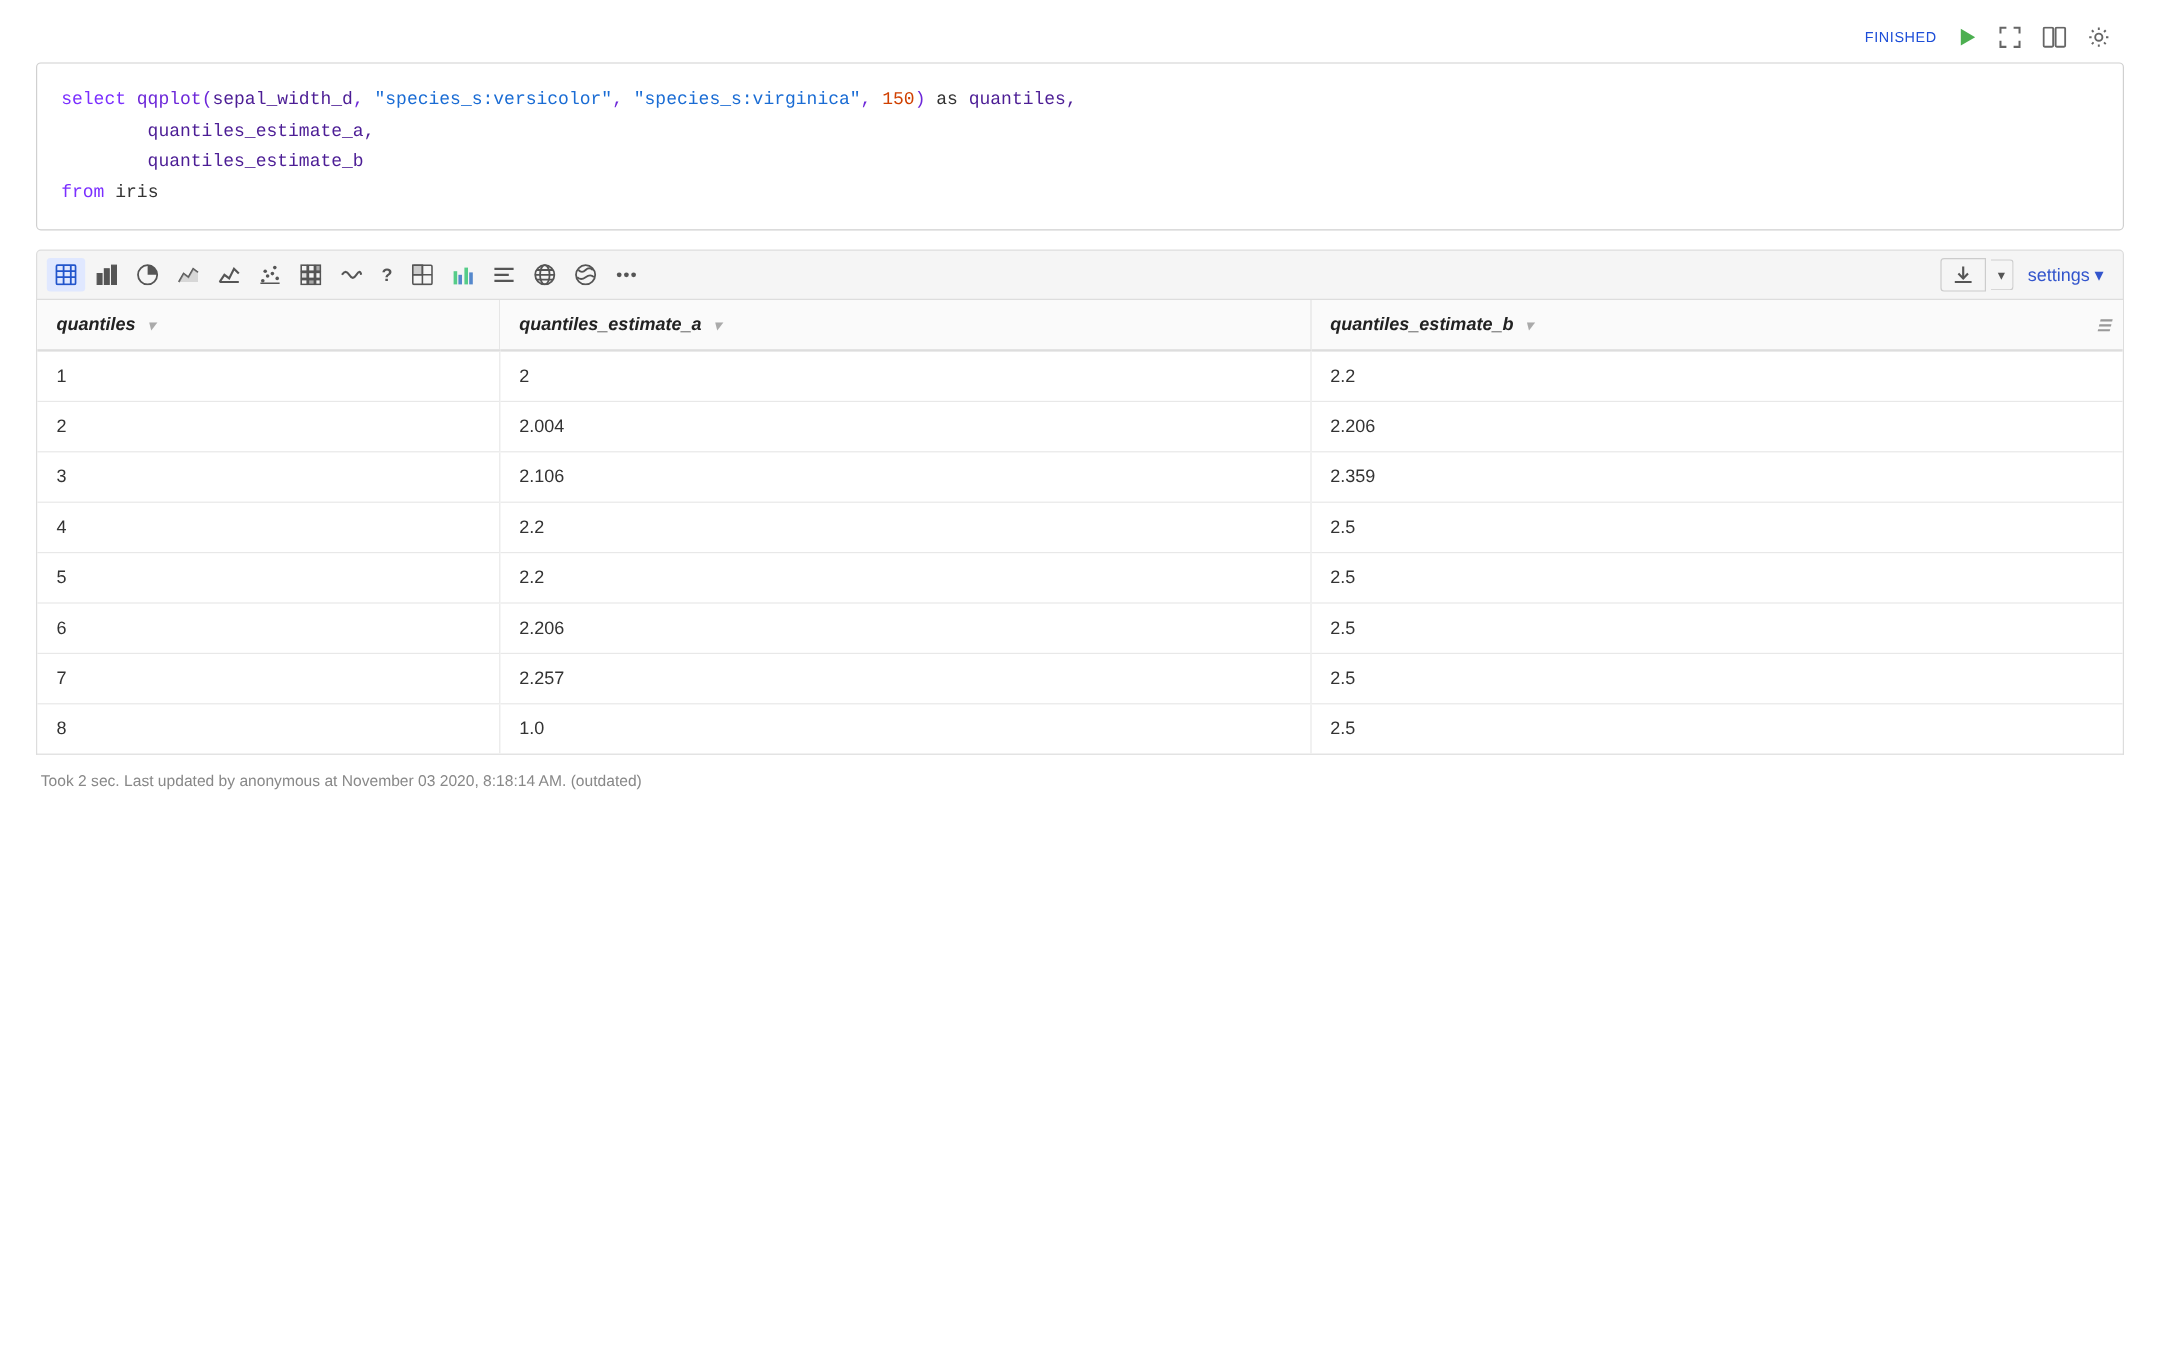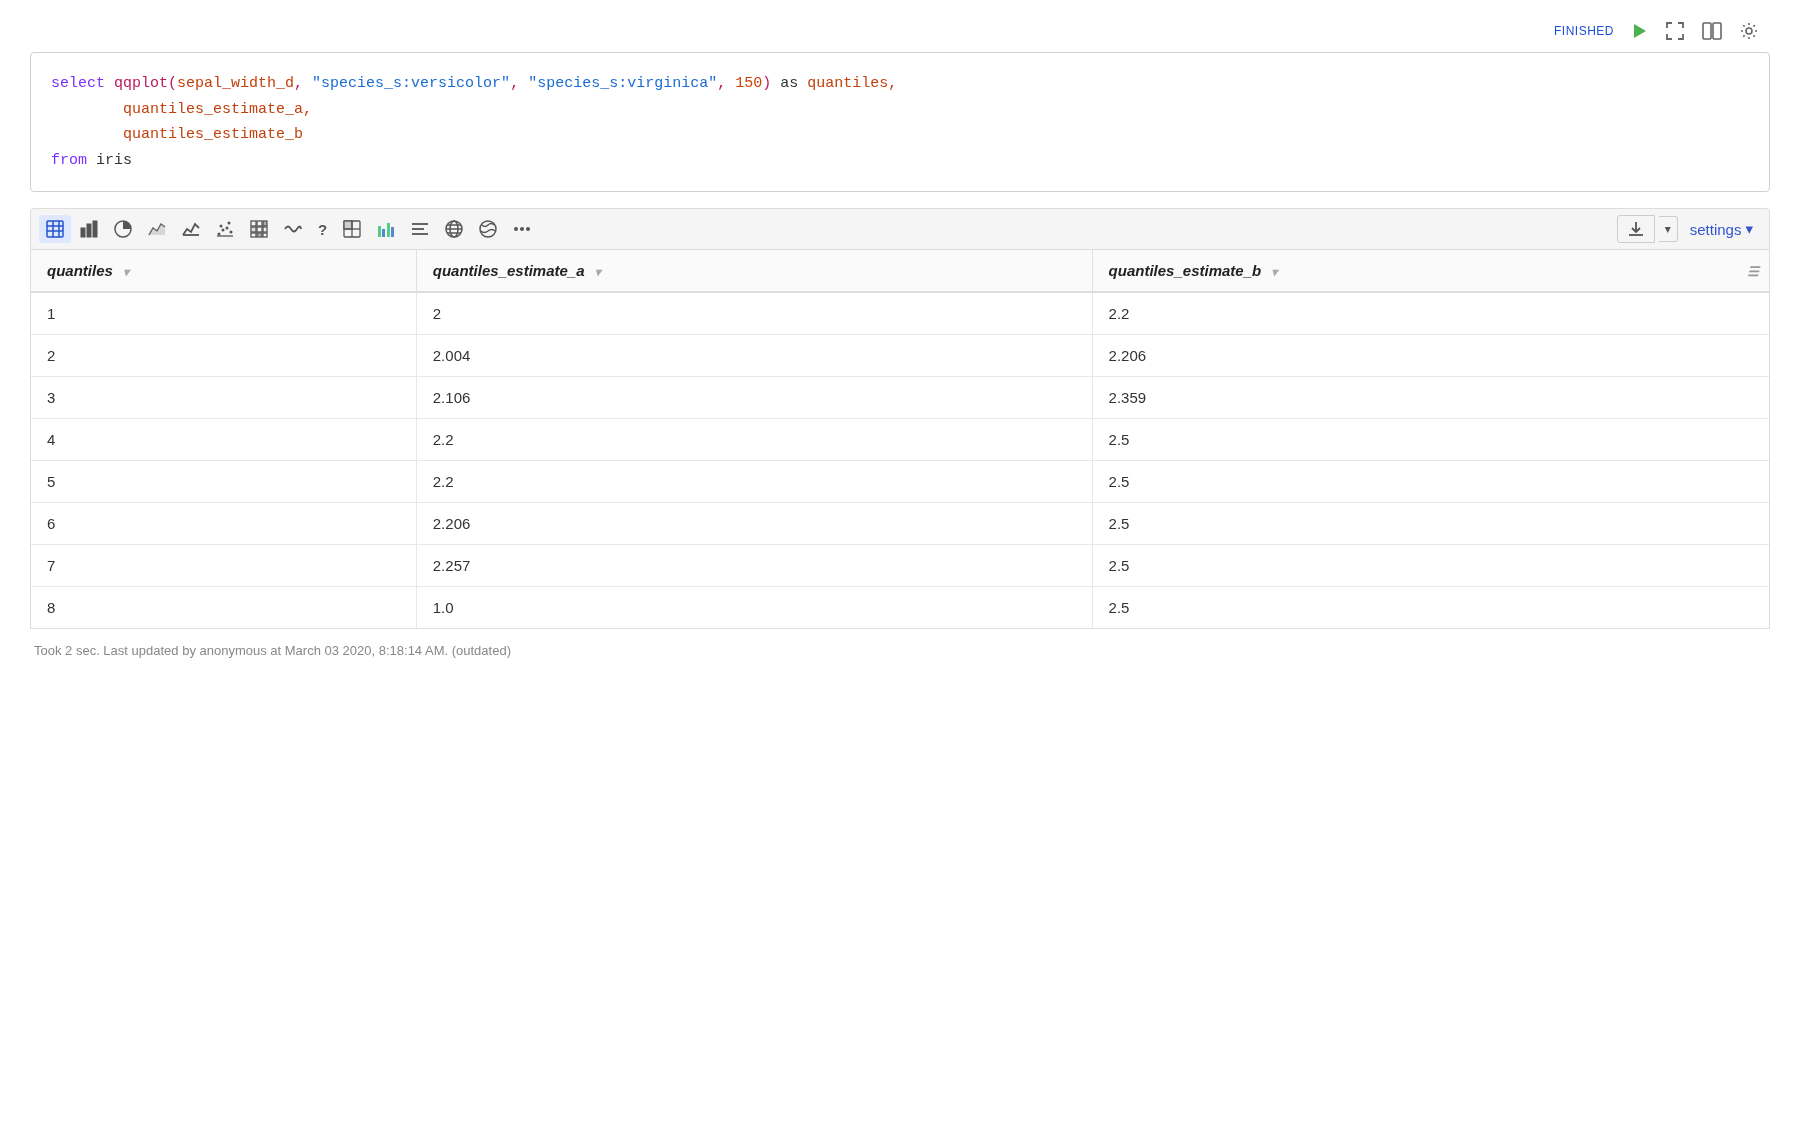--- a/index.html
+++ b/index.html
@@ -57,25 +57,25 @@
       background: #fff;
       min-height: 130px;
     }
 
     .code-line {
       white-space: pre;
     }
 
     .kw-select { color: #7b2fff; font-weight: 500; }
     .kw-from { color: #7b2fff; font-weight: 500; }
-    .fn-name { color: #be185d; }
+    .fn-name { color: #6d28d9; }
     .str-val { color: #1a6cd4; }
     .num-val { color: #d04000; }
     .kw-as { color: #333; margin-top: 40px; }
-    .col-name { color: #c2410c; }
+    .col-name { color: #4c1d95; }
     .tbl-name { color: #333; }
 
     
     .toolbar {
       display: flex;
       align-items: center;
       gap: 2px;
       margin-bottom: 0;
       padding: 6px 8px;
       background: #f5f5f5;
@@ -460,16 +460,16 @@
           <tr>
             <td>8</td>
             <td>1.0</td>
             <td>2.5</td>
           </tr>
         </tbody>
     </table>
   </div>
 
   <div class="status-bar">
-    <span>Took 2 sec. Last updated by anonymous at March 03 2020, 8:18:14 AM. (outdated)</span>
+    <span>Took 2 sec. Last updated by anonymous at November 03 2020, 8:18:14 AM. (outdated)</span>
   </div>
 
 </div>
 
 </body></html>

